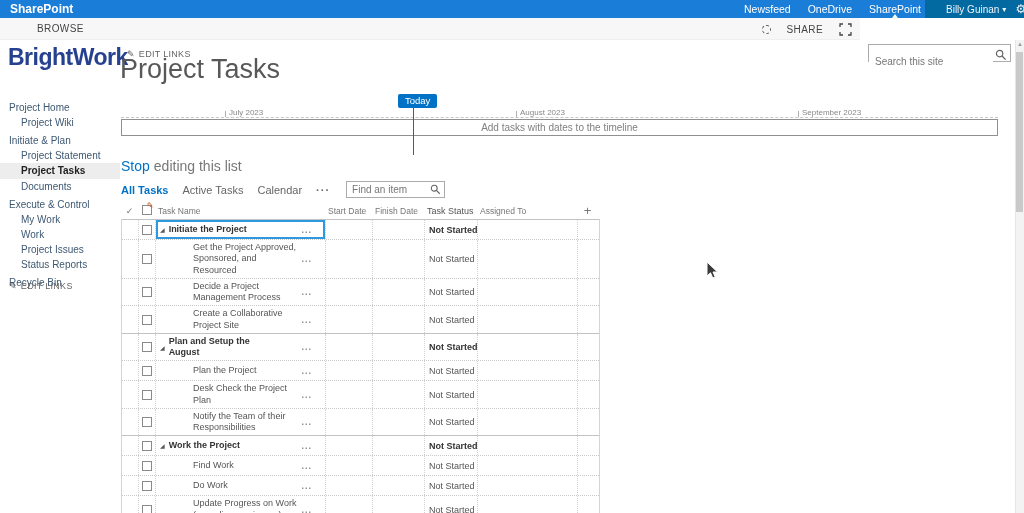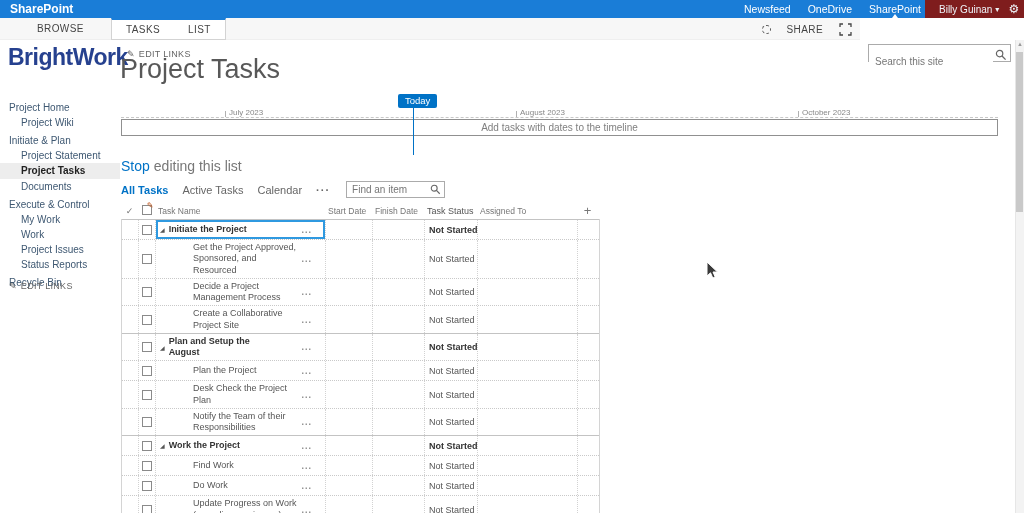--- a/index.html
+++ b/index.html
@@ -6,22 +6,22 @@
   body { font-family:"Liberation Sans", sans-serif; background:#888; }
   .frame { position:relative; width:1024px; height:513px; background:#fff; overflow:hidden; margin:0 auto; }
 
   
   .suitebar { position:absolute; left:0; top:0; width:1024px; height:18px; background:#1a7dd7; }
   .suite-brand { position:absolute; left:10px; top:0; line-height:18px; color:#fff; font-size:12px; font-weight:bold; }
   .suite-nav { position:absolute; right:103px; top:0; height:18px; display:flex; gap:17px; }
   .suite-nav .nav-item { position:relative; color:#fff; font-size:10.5px; line-height:18px; }
   .nav-caret { position:absolute; bottom:0; left:50%; margin-left:-3px; width:0; height:0;
                border-left:3px solid transparent; border-right:3px solid transparent; border-bottom:4px solid #fff; }
-  .suite-user { position:absolute; left:925px; top:0; width:99px; height:18px; background:#7f1d1d;
-                display:flex; align-items:center; gap:9px; padding-left:14px; color:#eef3f8; }
+  .suite-user { position:absolute; left:925px; top:0; width:99px; height:18px; background:#0369a1;
+                display:flex; align-items:center; gap:9px; padding-left:21px; color:#eef3f8; }
   .suite-user .uname { font-size:10px; white-space:nowrap; }
   .suite-user .caret { font-size:8px; margin-left:-6px; }
   .suite-user .gear { font-size:12px; line-height:1; }
   .suite-user .help { font-size:11px; }
 
   
   .ribbonrow { position:absolute; left:0; top:18px; width:860px; height:22px; background:#f7f7f7; border-bottom:1px solid #efefef; }
   .rtab { position:absolute; top:0; font-size:10px; letter-spacing:.4px; color:#444; line-height:22px; }
   .rtab.browse { left:37px; }
   .rtab-group { position:absolute; left:111px; top:0; height:22px; background:#fff;
@@ -127,24 +127,20 @@
     <div class="suite-user">
       <span class="uname">Billy Guinan</span>
       <span class="caret">▾</span>
       <span class="gear">⚙</span>
       <span class="help">?</span>
     </div>
   </div>
 
   <div class="ribbonrow">
     <span class="rtab browse">BROWSE</span>
-    <div class="rtab-group">
-      <span class="rtab-in">TASKS</span>
-      <span class="rtab-in">LIST</span>
-    </div>
     <div class="ribbon-right">
       <span class="share-icon"></span>
       <span class="share-label">SHARE</span>
       <span class="focus-icon">
         <svg width="13" height="13" viewBox="0 0 13 13">
             <path d="M1 4 V1 H4 M9 1 H12 V4 M12 9 V12 H9 M4 12 H1 V9" fill="none" stroke="#444" stroke-width="1.3"></path>
           </svg>
       </span>
     </div>
   </div>
@@ -180,21 +176,21 @@
   </div>
   <div class="editlinks-side">
     <span class="pencil">✎</span><span>EDIT LINKS</span>
   </div>
 
   <div class="tl-tick" style="left:225px;"></div>
   <div class="tl-tick" style="left:516px;"></div>
   <div class="tl-tick" style="left:798px;"></div>
   <div class="tl-month" style="left:229px;">July 2023</div>
   <div class="tl-month" style="left:520px;">August 2023</div>
-  <div class="tl-month" style="left:802px;">October 2023</div>
+  <div class="tl-month" style="left:802px;">September 2023</div>
   <div class="tl-dash"></div>
   <div class="tl-band">Add tasks with dates to the timeline</div>
   <div class="today-line"></div>
   <div class="today-badge">Today</div>
 
   <div class="stopline">
     <span class="stop">Stop</span><span class="rest">editing this list</span>
   </div>
   <div class="viewsrow">
     <span class="vw on">All Tasks</span>

